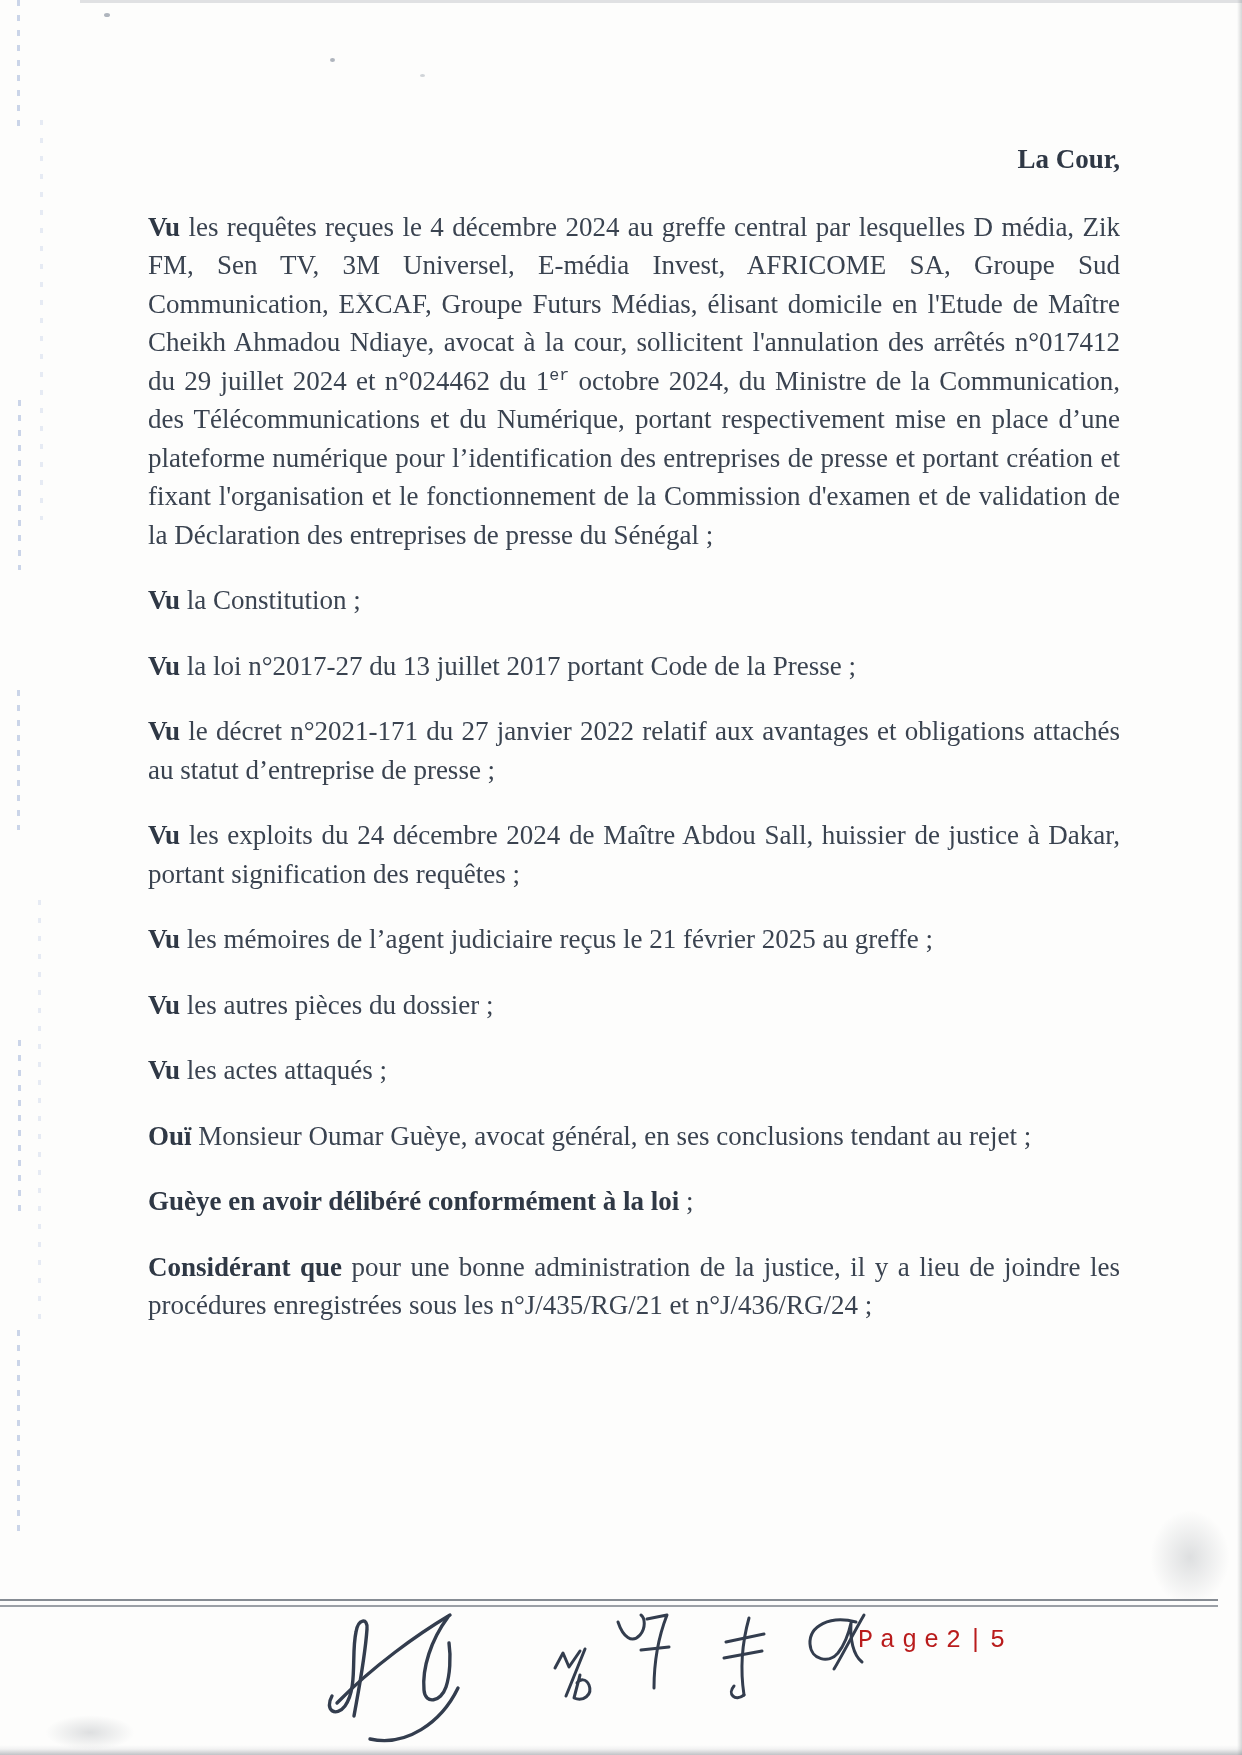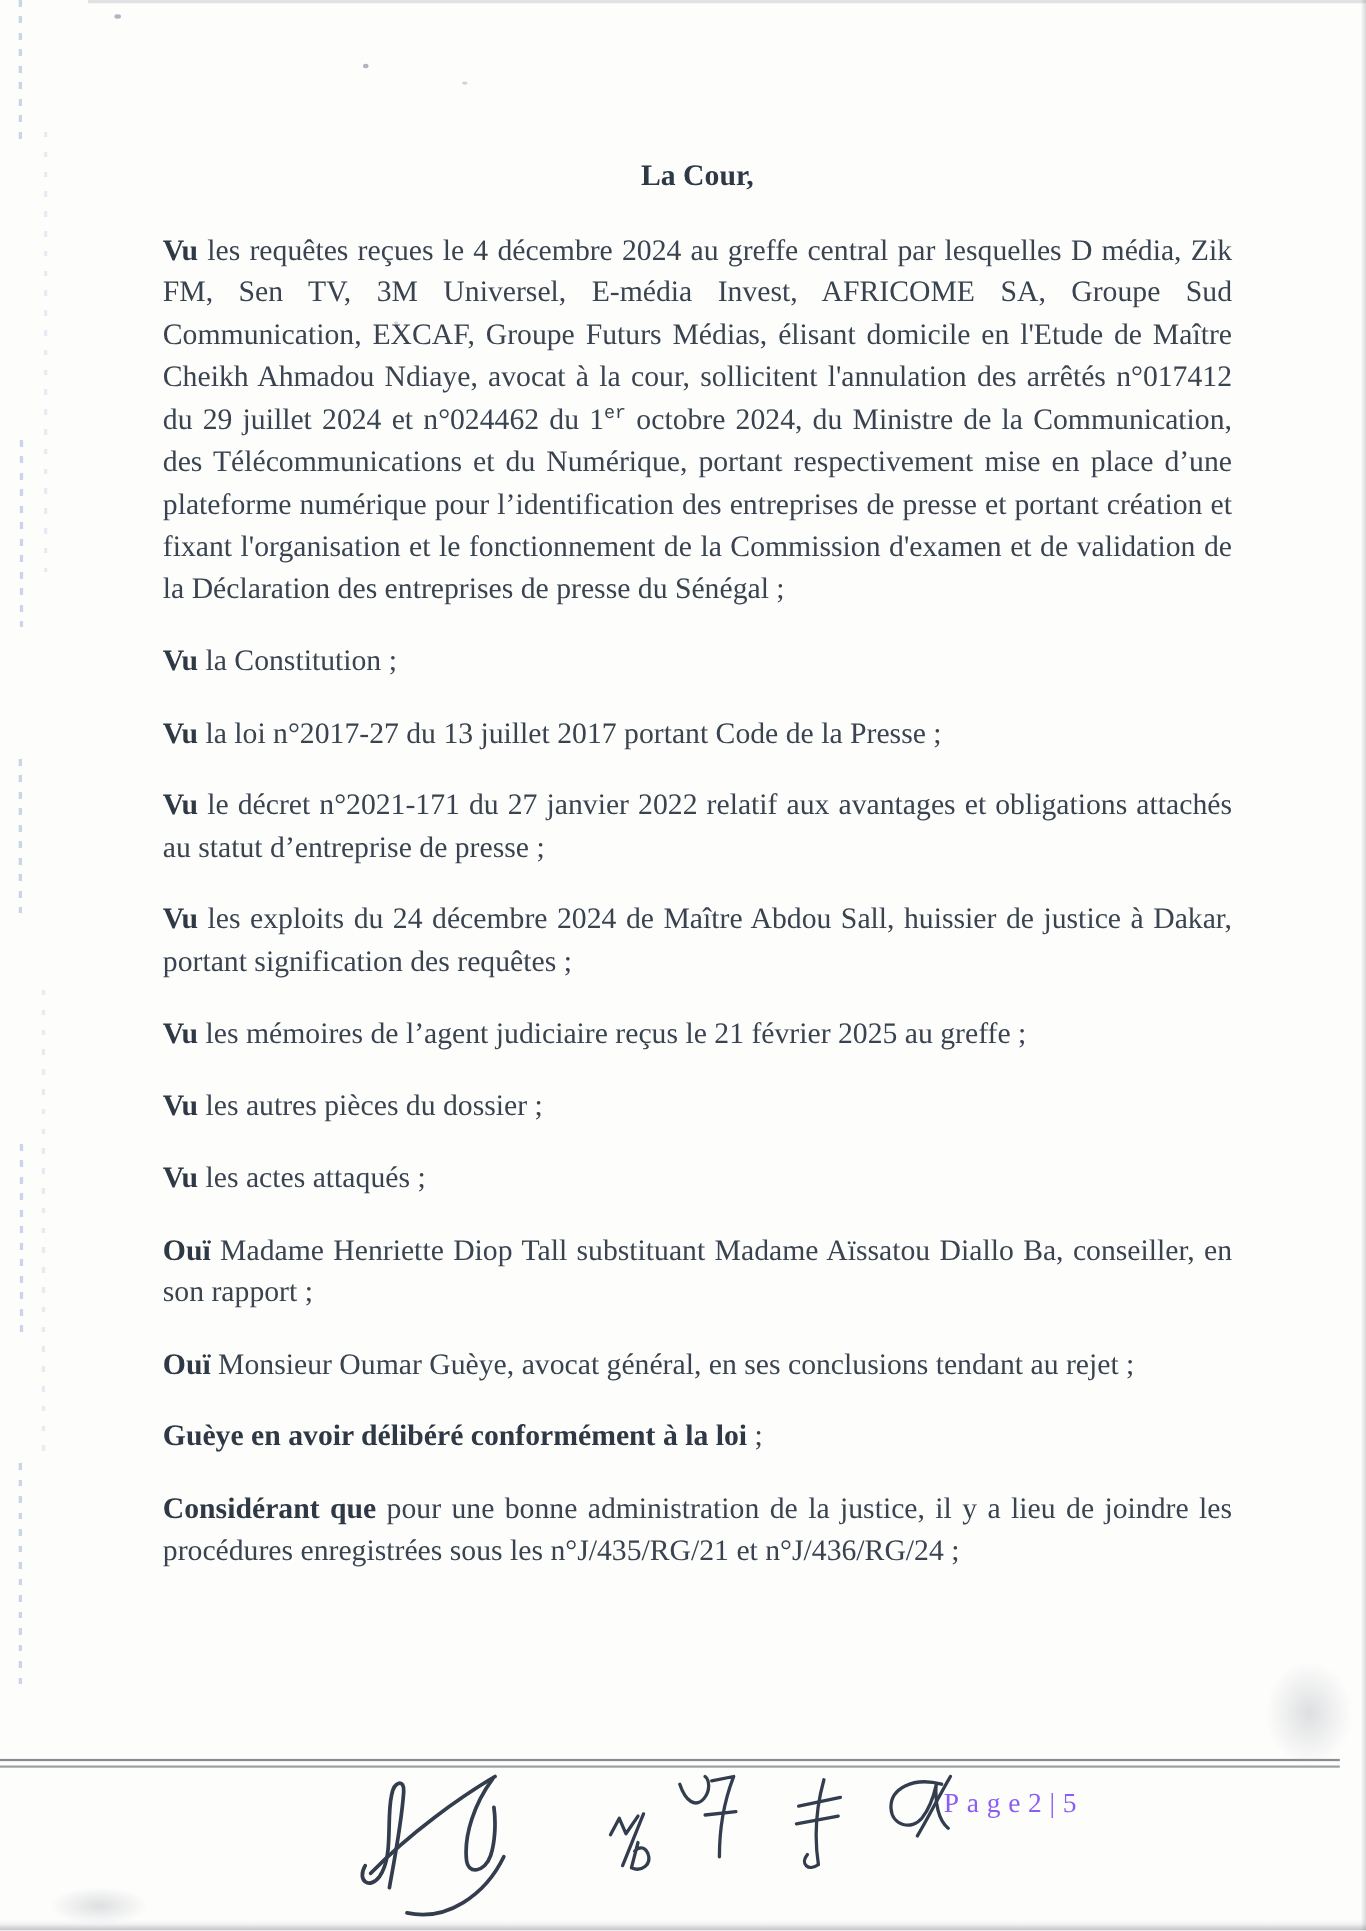--- a/index.html
+++ b/index.html
@@ -20,38 +20,38 @@
     top: 140px;
     width: 972px;
     color: #3a4350;
     font-size: 27px;
     line-height: 38.5px;
   }
   .para {
     margin: 0 0 27px 0;
     text-align: justify;
   }
-  .para:first-child { margin-bottom: 29px; text-align: center; }
+  .para:first-child { margin-bottom: 29px; text-align: right; }
   .para strong { font-weight: 700; color: #2f3845; }
   .para sup { font-size: 0.62em; vertical-align: super; line-height: 0; font-family: Liberation Mono, monospace; }
   
   .footer-rule {
     position: absolute;
     left: 0; top: 1599px;
     width: 1218px; height: 4px;
     border-top: 2px solid #868c93;
     border-bottom: 2px solid #9ba0a6;
   }
   .page-number {
     position: absolute;
     left: 858px; top: 1626px;
-    font-family: Liberation Serif, serif;
+    font-family: Liberation Mono, monospace;
     font-size: 25px;
     letter-spacing: 7px;
-    color: #8b5cf6;
+    color: #b91c1c;
     white-space: nowrap;
   }
   .sig { position: absolute; }
   .sig svg { display: block; }
   .sig path {
     fill: none;
     stroke: #333d4e;
     stroke-width: 3;
     stroke-linecap: round;
     stroke-linejoin: round;
@@ -117,21 +117,20 @@
   <div class="doc-body">
       <p class="para"><strong>La Cour,</strong></p>
       <p class="para"><strong>Vu</strong><span> les requêtes reçues le 4 décembre 2024 au greffe central par lesquelles D média, Zik FM, Sen TV, 3M Universel, E-média Invest, AFRICOME SA, Groupe Sud Communication, EXCAF, Groupe Futurs Médias, élisant domicile en l'Etude de Maître Cheikh Ahmadou Ndiaye, avocat à la cour, sollicitent l'annulation des arrêtés n°017412 du 29 juillet 2024 et n°024462 du 1</span><sup>er</sup><span> octobre 2024, du Ministre de la Communication, des Télécommunications et du Numérique, portant respectivement mise en place d’une plateforme numérique pour l’identification des entreprises de presse et portant création et fixant l'organisation et le fonctionnement de la Commission d'examen et de validation de la Déclaration des entreprises de presse du Sénégal ;</span></p>
       <p class="para"><strong>Vu</strong><span> la Constitution ;</span></p>
       <p class="para"><strong>Vu</strong><span> la loi n°2017-27 du 13 juillet 2017 portant Code de la Presse ;</span></p>
       <p class="para"><strong>Vu</strong><span> le décret n°2021-171 du 27 janvier 2022 relatif aux avantages et obligations attachés au statut d’entreprise de presse ;</span></p>
       <p class="para"><strong>Vu</strong><span> les exploits du 24 décembre 2024 de Maître Abdou Sall, huissier de justice à Dakar, portant signification des requêtes ;</span></p>
       <p class="para"><strong>Vu</strong><span> les mémoires de l’agent judiciaire reçus le 21 février 2025 au greffe ;</span></p>
       <p class="para"><strong>Vu</strong><span> les autres pièces du dossier ;</span></p>
       <p class="para"><strong>Vu</strong><span> les actes attaqués ;</span></p>
-      <p class="para"><strong>Ouï</strong><span> Madame Henriette Diop Tall substituant Madame Aïssatou Diallo Ba, conseiller, en son rapport ;</span></p>
       <p class="para"><strong>Ouï</strong><span> Monsieur Oumar Guèye, avocat général, en ses conclusions tendant au rejet ;</span></p>
       <p class="para"><strong>Guèye en avoir délibéré conformément à la loi</strong><span> ;</span></p>
       <p class="para"><strong>Considérant que</strong><span> pour une bonne administration de la justice, il y a lieu de joindre les procédures enregistrées sous les n°J/435/RG/21 et n°J/436/RG/24 ;</span></p>
     </div>
 
   <div class="footer-rule"></div>
 
   <div class="sig sig-1" style="left:318px; top:1606px;">
     <svg width="168" height="142" viewBox="0 0 168 142">
       <path d="M14,90 C6,104 18,112 27,100 C40,82 33,48 38,26 C40,13 50,11 49,23 C47,52 41,82 36,110"></path>

